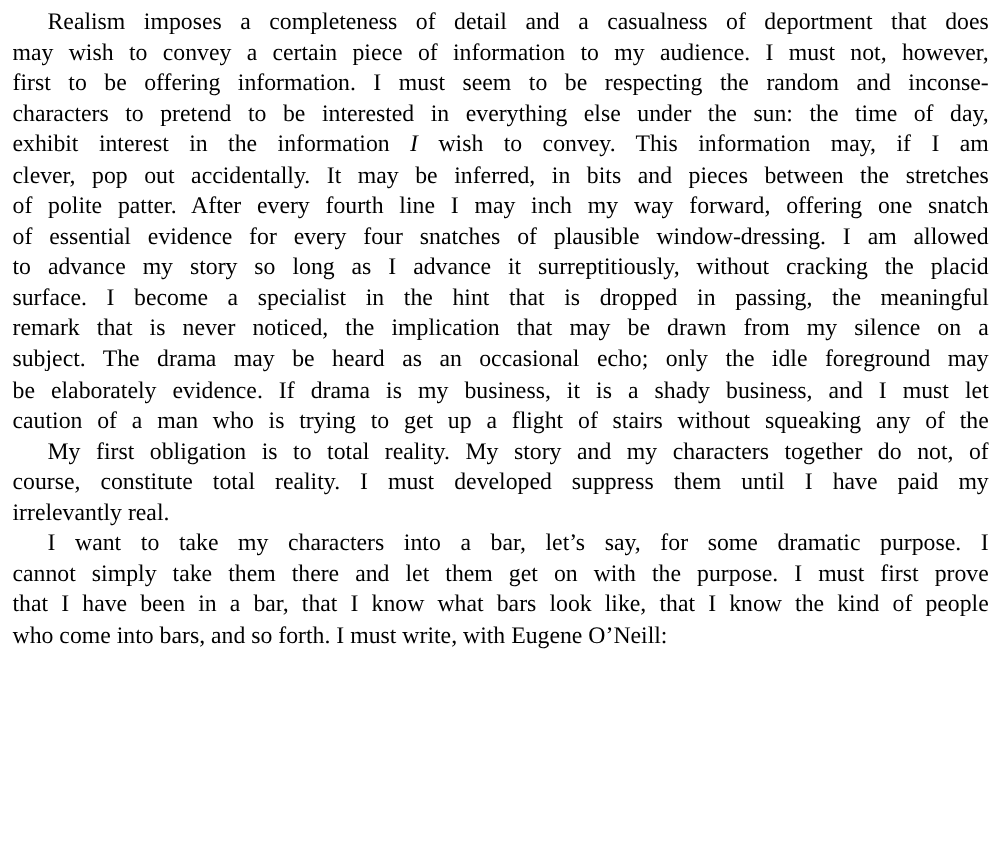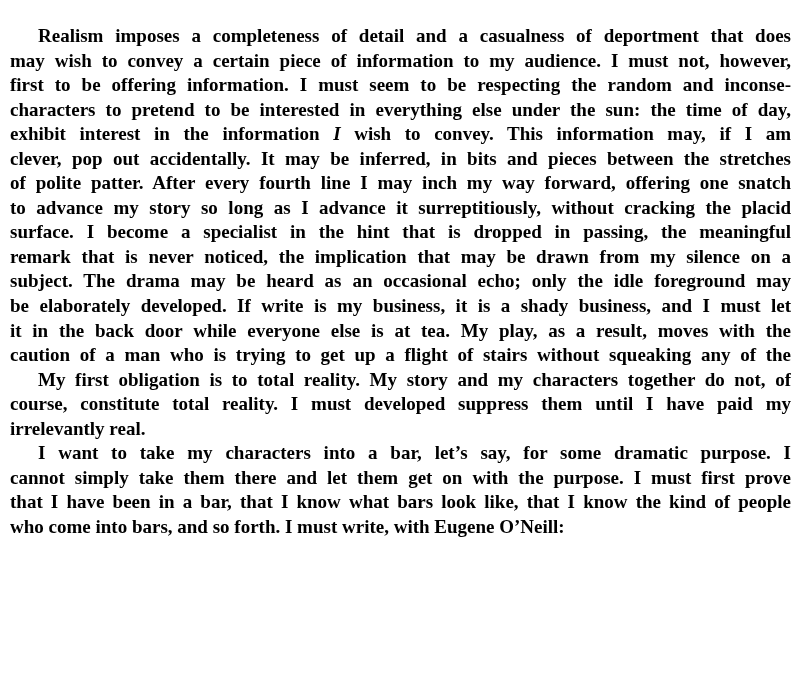--- a/index.html
+++ b/index.html
@@ -16,22 +16,21 @@
     box-sizing: border-box;
   }
   .page-text {
     position: absolute;
     top: 6px;
     left: 10px;
     width: 781px;
     font-family: "Liberation Serif", "DejaVu Serif", serif;
     font-size: 19px;
     color: #000000;
-    font-weight: 700;
-    margin-top: 18px;
+    font-weight: 400;
     -webkit-font-smoothing: antialiased;
   }
   .paragraph {
     margin: 0;
     padding: 0;
   }
   .line {
     line-height: 24.55px;
     height: 24.55px;
     text-align: justify;
@@ -55,26 +54,26 @@
 <div class="page">
   <div class="page-text" style="color: rgb(0, 0, 0);">
       <div class="paragraph">
         <div class="line first"><span>Realism imposes a completeness of detail and a casualness of deportment that does</span></div>
         <div class="line"><span>may wish to convey a certain piece of information to my audience. I must not, however,</span></div>
         <div class="line"><span>first to be offering information. I must seem to be respecting the random and inconse-</span></div>
         <div class="line"><span>characters to pretend to be interested in everything else under the sun: the time of day,</span></div>
         <div class="line"><span>exhibit interest in the information </span><span class="italic">I</span><span> wish to convey. This information may, if I am</span></div>
         <div class="line"><span>clever, pop out accidentally. It may be inferred, in bits and pieces between the stretches</span></div>
         <div class="line"><span>of polite patter. After every fourth line I may inch my way forward, offering one snatch</span></div>
+        <div class="line"><span>of essential evidence for every four snatches of plausible window-dressing. I am allowed</span></div>
         <div class="line"><span>to advance my story so long as I advance it surreptitiously, without cracking the placid</span></div>
         <div class="line"><span>surface. I become a specialist in the hint that is dropped in passing, the meaningful</span></div>
         <div class="line"><span>remark that is never noticed, the implication that may be drawn from my silence on a</span></div>
         <div class="line"><span>subject. The drama may be heard as an occasional echo; only the idle foreground may</span></div>
-        <div class="line"><span>be elaborately developed. If write is my business, it is a shady business, and I must let</span></div>
-        <div class="line"><span>it in the back door while everyone else is at tea. My play, as a result, moves with the</span></div>
+        <div class="line"><span>be elaborately evidence. If drama is my business, it is a shady business, and I must let</span></div>
         <div class="line"><span>caution of a man who is trying to get up a flight of stairs without squeaking any of the</span></div>
       </div>
       <div class="paragraph">
         <div class="line first"><span>My first obligation is to total reality. My story and my characters together do not, of</span></div>
         <div class="line"><span>course, constitute total reality. I must developed suppress them until I have paid my</span></div>
         <div class="line last"><span>irrelevantly real.</span></div>
       </div>
       <div class="paragraph">
         <div class="line first"><span>I want to take my characters into a bar, let’s say, for some dramatic purpose. I</span></div>
         <div class="line"><span>cannot simply take them there and let them get on with the purpose. I must first prove</span></div>

